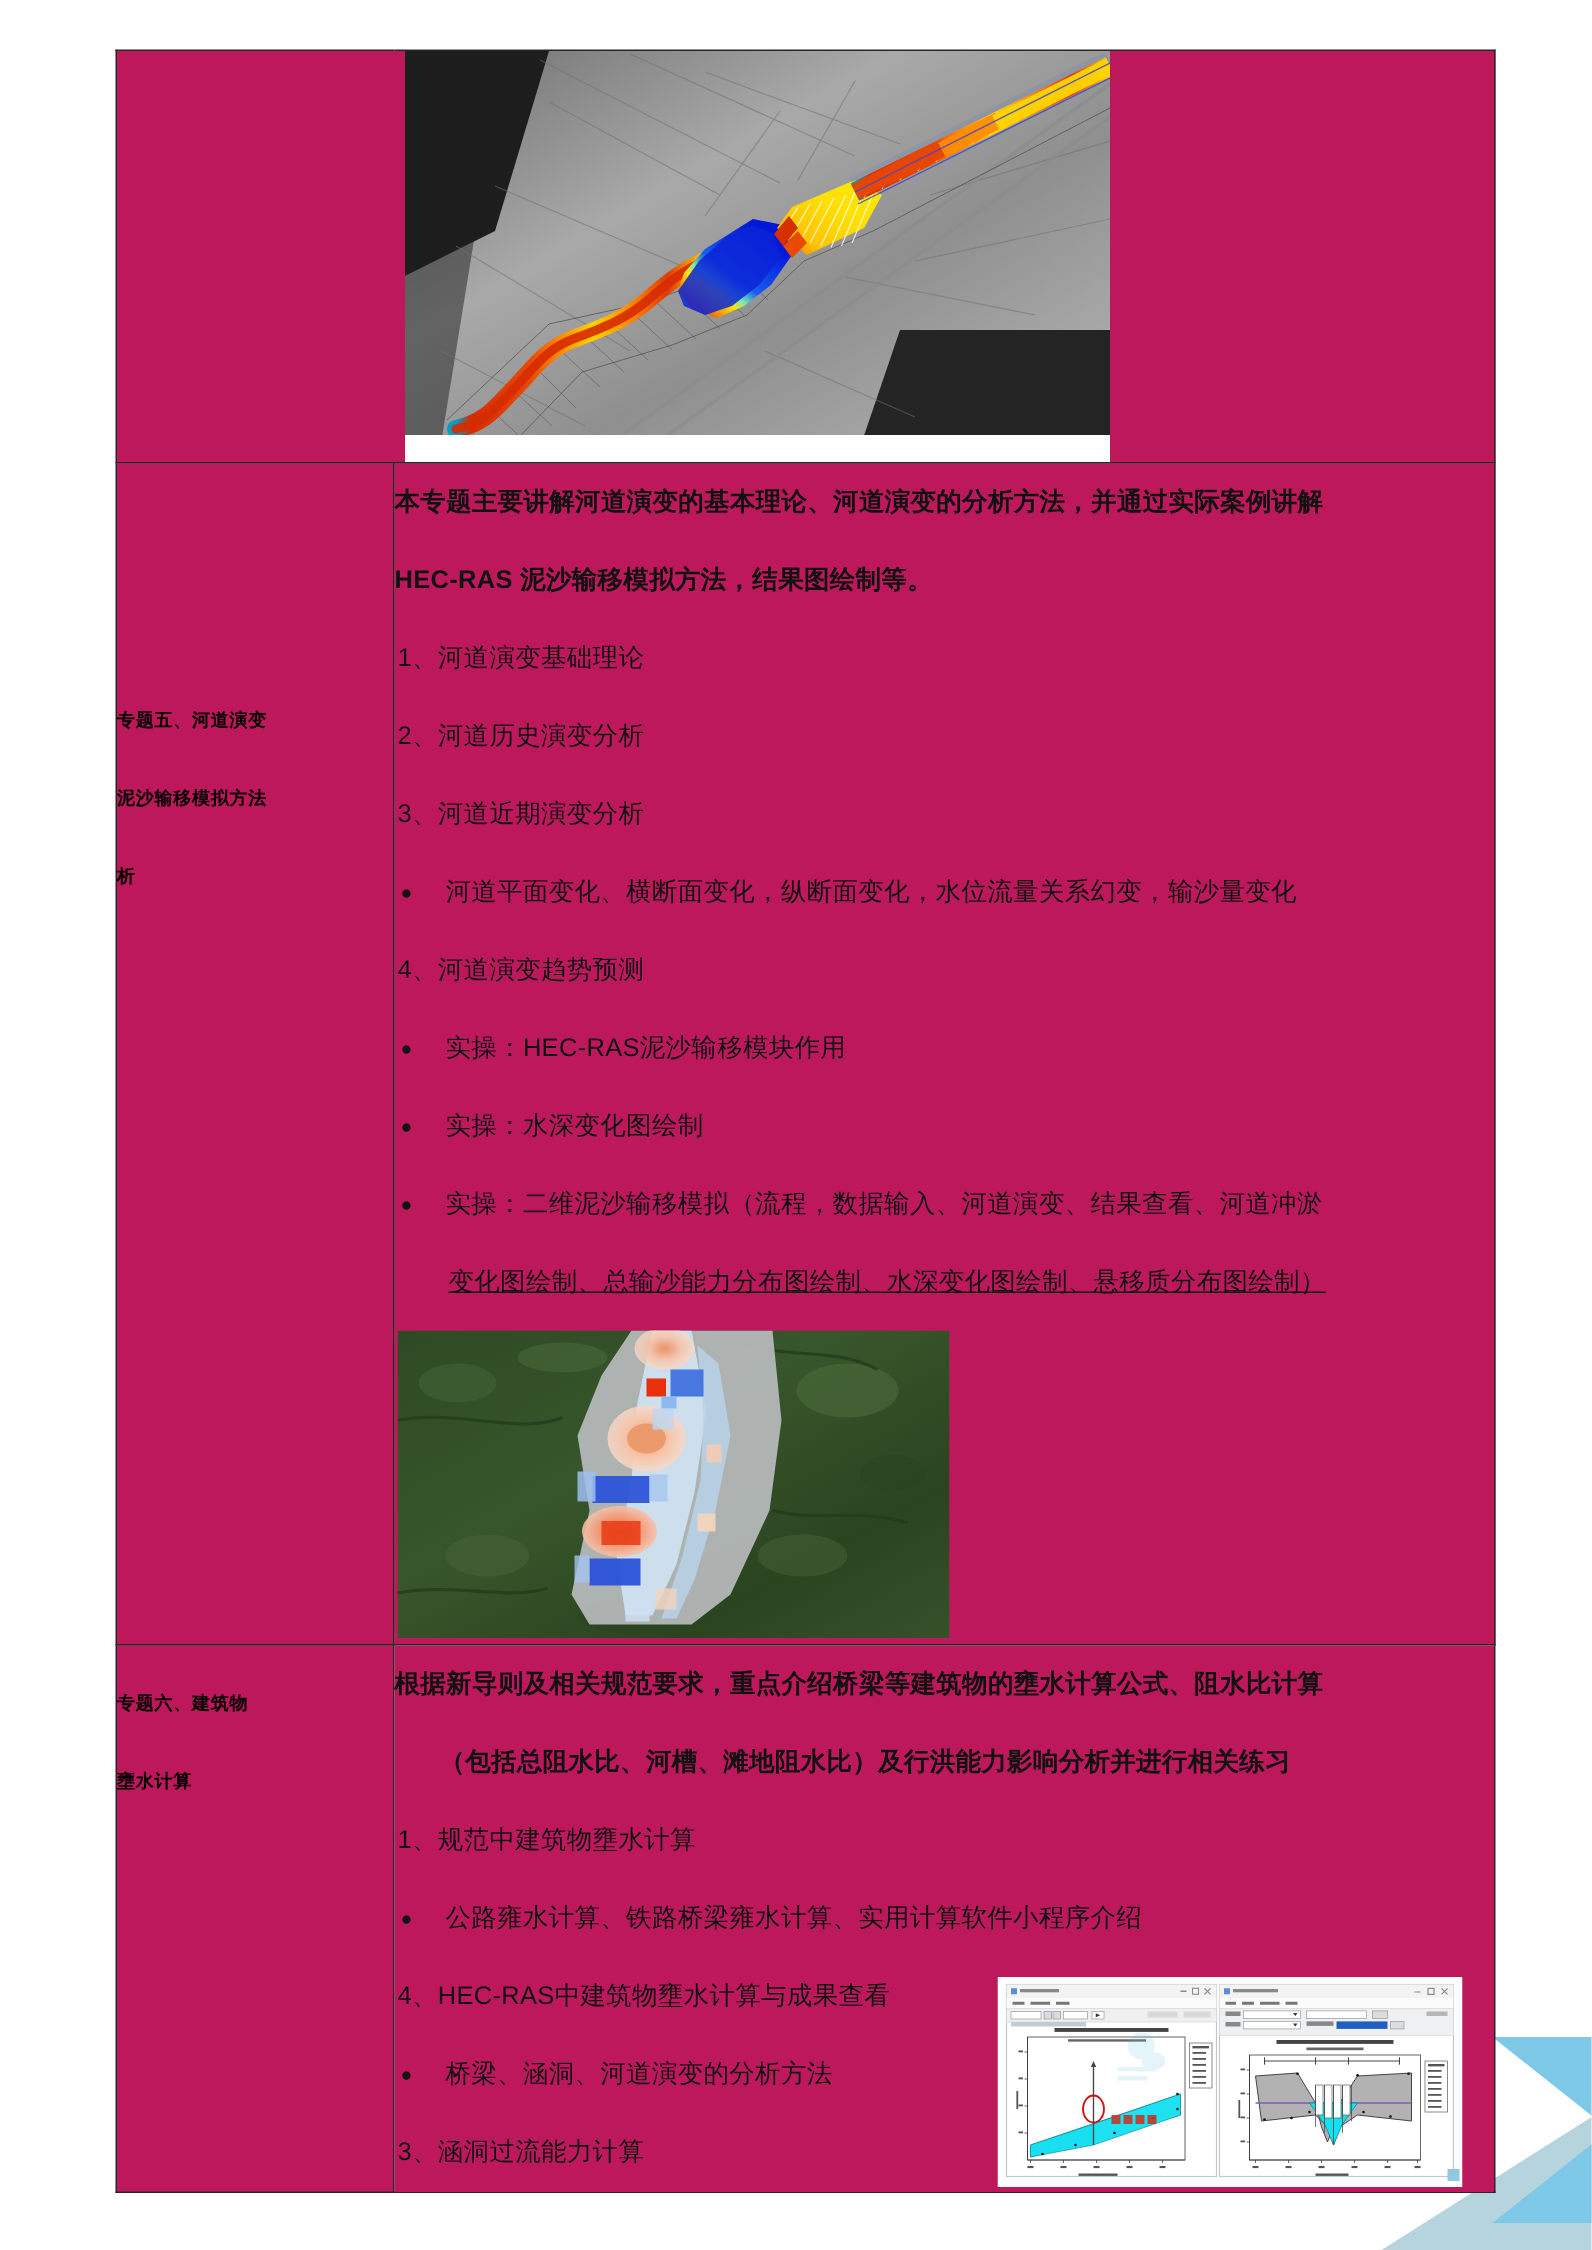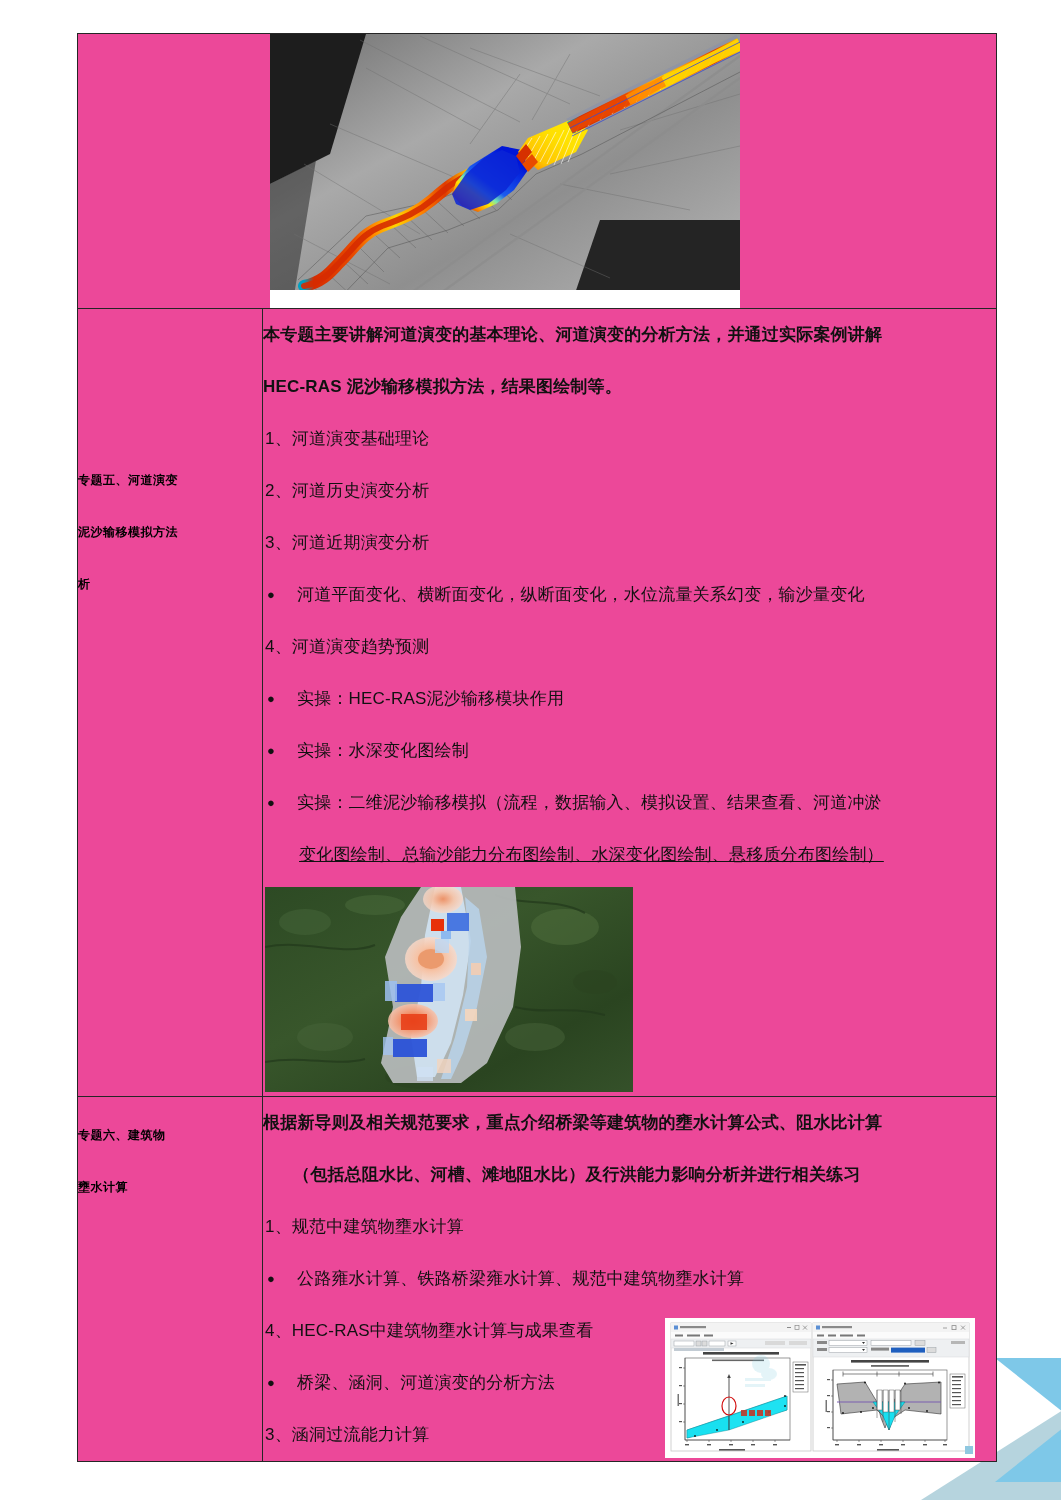--- a/index.html
+++ b/index.html
@@ -29,21 +29,21 @@
     position:absolute;left:77px;top:33px;
     width:919px;
     border-collapse:collapse;
     table-layout:fixed;
     z-index:2;
   }
   .doc-table td{
     border:1px solid #262626;
     vertical-align:top;
     padding:0;
-    background:#ec4899;
+    background:#be185d;
   }
   .col-label{width:185px;}
   .col-body{width:734px;}
 
   
   .row-img-cell{padding:0;height:274px;}
   .hero-img{
     display:block;
     margin:0 0 0 192px;
     width:470px;height:274px;
@@ -266,21 +266,21 @@
       <p class="para bold">本专题主要讲解河道演变的基本理论、河道演变的分析方法，并通过实际案例讲解</p>
       <p class="para bold">HEC-RAS 泥沙输移模拟方法，结果图绘制等。</p>
 
       <p class="para num">1、河道演变基础理论</p>
       <p class="para num">2、河道历史演变分析</p>
       <p class="para num">3、河道近期演变分析</p>
       <p class="para bullet">河道平面变化、横断面变化，纵断面变化，水位流量关系幻变，输沙量变化</p>
       <p class="para num">4、河道演变趋势预测</p>
       <p class="para bullet">实操：HEC-RAS泥沙输移模块作用</p>
       <p class="para bullet">实操：水深变化图绘制</p>
-      <p class="para bullet">实操：二维泥沙输移模拟（流程，数据输入、模拟设置、结果查看、河道冲淤</p>
+      <p class="para bullet">实操：二维泥沙输移模拟（流程，数据输入、河道演变、结果查看、河道冲淤</p>
       <p class="para indent2">变化图绘制、总输沙能力分布图绘制、水深变化图绘制、悬移质分布图绘制）</p>
 
       <svg class="sat-fig" viewBox="0 0 368 205" preserveAspectRatio="none">
         <defs>
           <linearGradient id="sat" x1="0" y1="0" x2="1" y2="1">
             <stop offset="0" stop-color="#2d4a24"></stop>
             <stop offset="0.4" stop-color="#38562b"></stop>
             <stop offset="0.75" stop-color="#2a4420"></stop>
             <stop offset="1" stop-color="#35512a"></stop>
           </linearGradient>
@@ -350,21 +350,21 @@
     <td class="label-cell">
       <div class="label-inner topic6">
         <div>专题六、建筑物</div>
         <div>壅水计算</div>
       </div>
     </td>
     <td class="body-cell last">
       <p class="para bold">根据新导则及相关规范要求，重点介绍桥梁等建筑物的壅水计算公式、阻水比计算</p>
       <p class="para bold center-ind">（包括总阻水比、河槽、滩地阻水比）及行洪能力影响分析并进行相关练习</p>
       <p class="para num">1、规范中建筑物壅水计算</p>
-      <p class="para bullet">公路雍水计算、铁路桥梁雍水计算、规范中建筑物壅水计算</p>
+      <p class="para bullet">公路雍水计算、铁路桥梁雍水计算、实用计算软件小程序介绍</p>
       <p class="para num">4、HEC-RAS中建筑物壅水计算与成果查看</p>
       <p class="para bullet">桥梁、涵洞、河道演变的分析方法</p>
       <p class="para num">3、涵洞过流能力计算</p>
     </td>
   </tr>
 
   </tbody>
 </table>
 
 <svg class="hecras-fig" viewBox="0 0 310 140" preserveAspectRatio="none">

